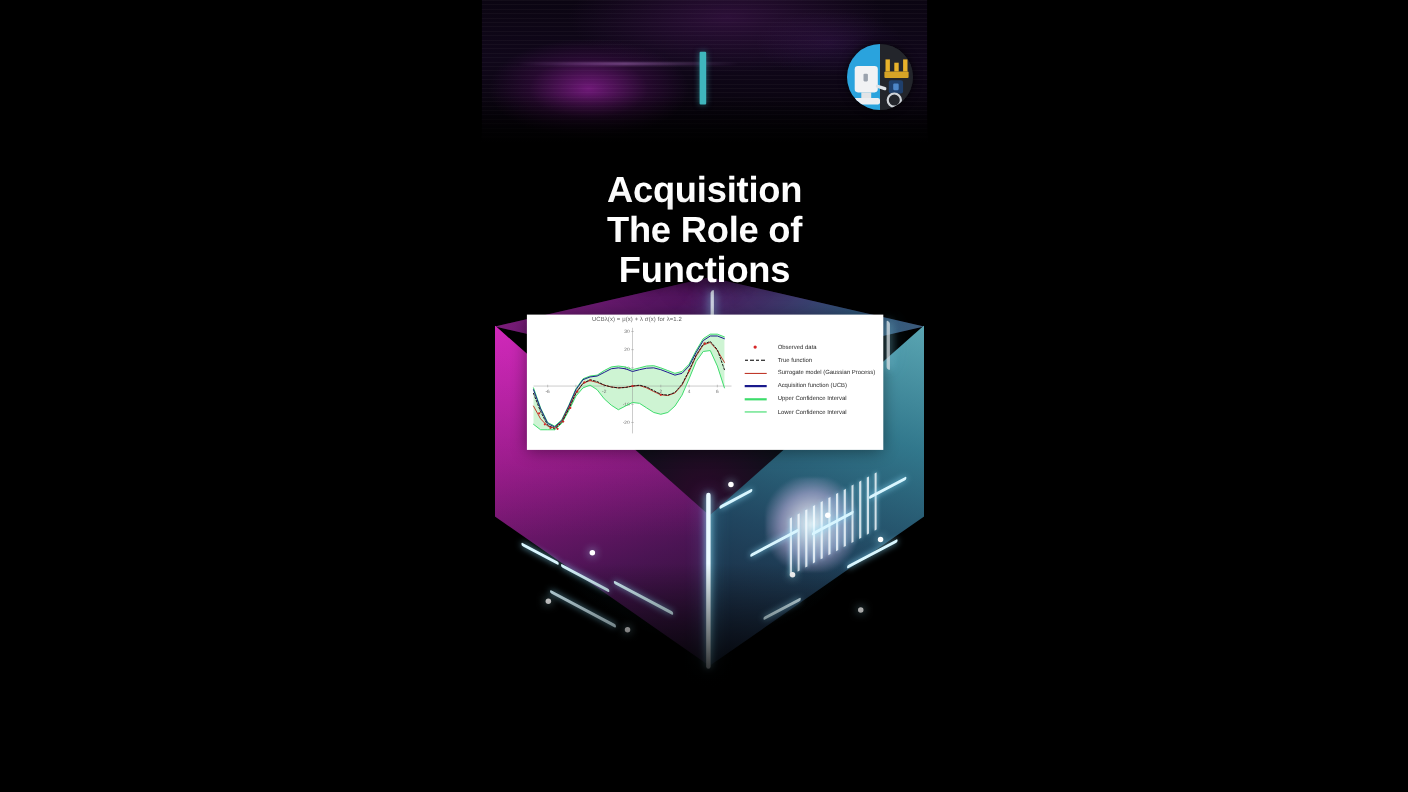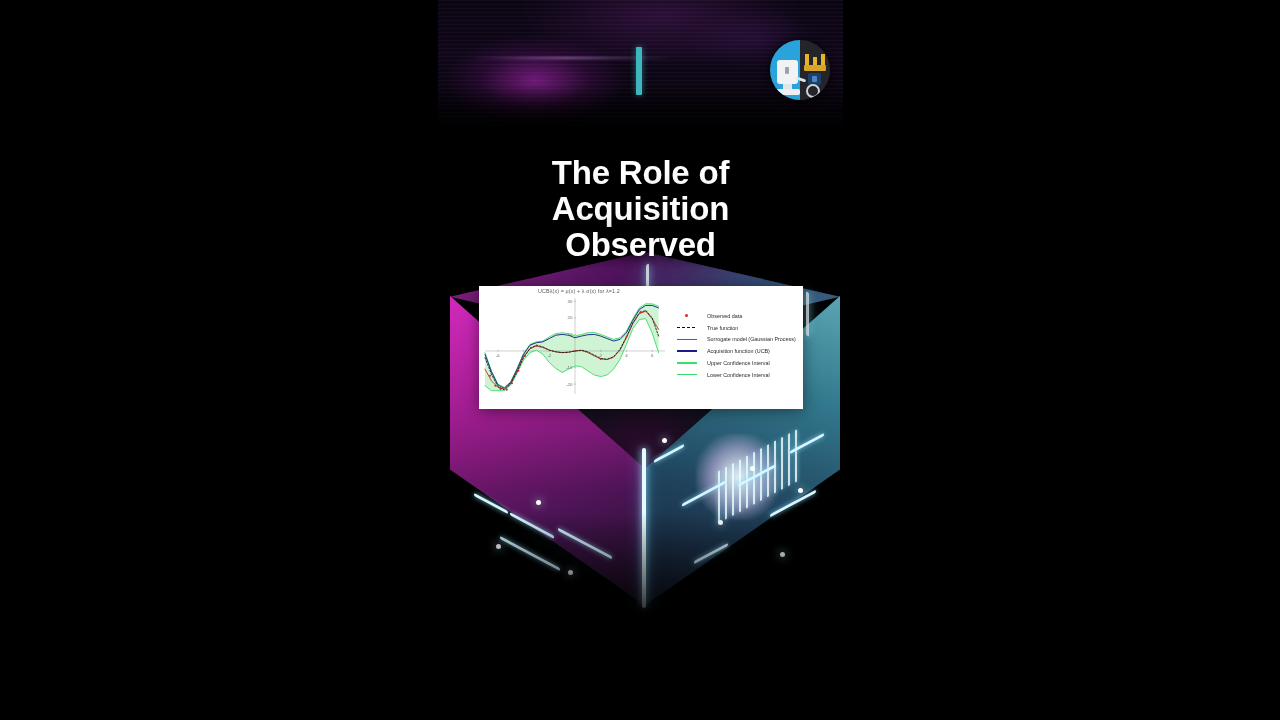--- a/index.html
+++ b/index.html
@@ -314,23 +314,23 @@
       <div class="dotled d3"></div>
       <div class="dotled d4"></div>
       <div class="dotled d5"></div>
       <div class="dotled d6"></div>
       <div class="dotled d7"></div>
       <div class="dotled d8"></div>
       <div class="cube-shadow"></div>
     </div>
 
     <div class="headline">
+      <span>Acquisition</span>
       <span>The Role of</span>
-      <span>Acquisition</span>
-      <span>Observed</span>
+      <span>Functions</span>
     </div>
 
     <div class="chart-card">
       <div class="chart-title">UCBλ(x) = μ(x) + λ σ(x)  for λ=1.2</div>
       <svg class="plot" id="plot-svg" viewBox="0 0 196 112" preserveAspectRatio="none">
           <path d="M6.00 58.62 L12.43 76.83 L18.86 90.07 L25.29 93.38 L31.71 87.59 L38.14 74.34 L44.57 59.45 L51.00 50.34 L57.43 47.86 L63.86 47.03 L70.29 42.90 L76.71 39.59 L83.14 38.76 L89.57 39.59 L96.00 42.07 L102.43 40.41 L108.86 38.76 L115.29 38.43 L121.71 40.41 L128.14 42.90 L134.57 45.38 L141.00 43.72 L147.43 37.10 L153.86 24.69 L160.29 13.93 L166.71 9.79 L173.14 9.79 L179.57 12.28 L179.57 58.62 L173.14 38.76 L166.71 24.69 L160.29 25.52 L153.86 34.62 L147.43 50.34 L141.00 65.24 L134.57 75.17 L128.14 80.97 L121.71 82.62 L115.29 80.97 L108.86 76.83 L102.43 72.69 L96.00 71.86 L89.57 75.17 L83.14 78.48 L76.71 74.34 L70.29 68.55 L63.86 60.28 L57.43 56.14 L51.00 58.62 L44.57 66.07 L38.14 79.31 L31.71 90.90 L25.29 96.69 L18.86 96.69 L12.43 96.69 L6.00 91.72 Z" fill="#bdf0c4" fill-opacity="0.75" stroke="none"></path>
           <line x1="6" y1="56.96551724137931" x2="186" y2="56.96551724137931" stroke="#8a8a8a" stroke-width="0.4"></line>
           <line x1="96" y1="4" x2="96" y2="100" stroke="#8a8a8a" stroke-width="0.4"></line>
           <line x1="18.857142857142854" y1="55.76551724137931" x2="18.857142857142854" y2="58.16551724137931" stroke="#8a8a8a" stroke-width="0.4"></line>
           <text x="18.857142857142854" y="62.96551724137931" font-size="4.4" fill="#6d6d6d" text-anchor="middle" font-family="&quot;Liberation Sans&quot;, sans-serif">-6</text>

